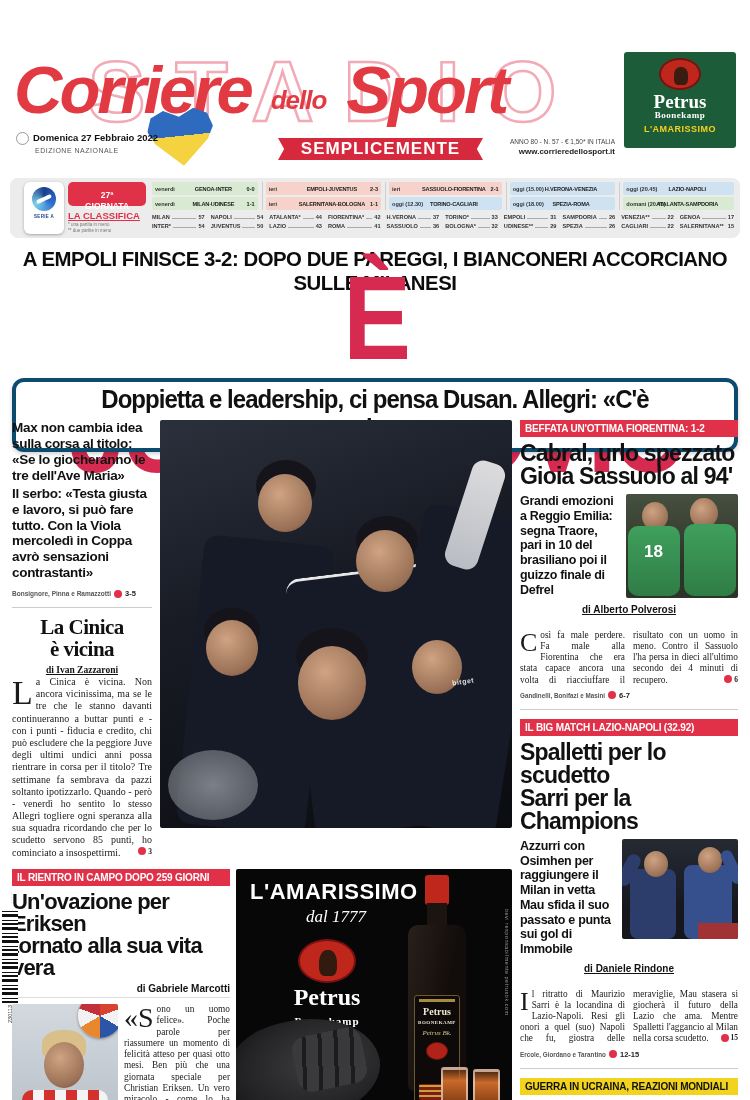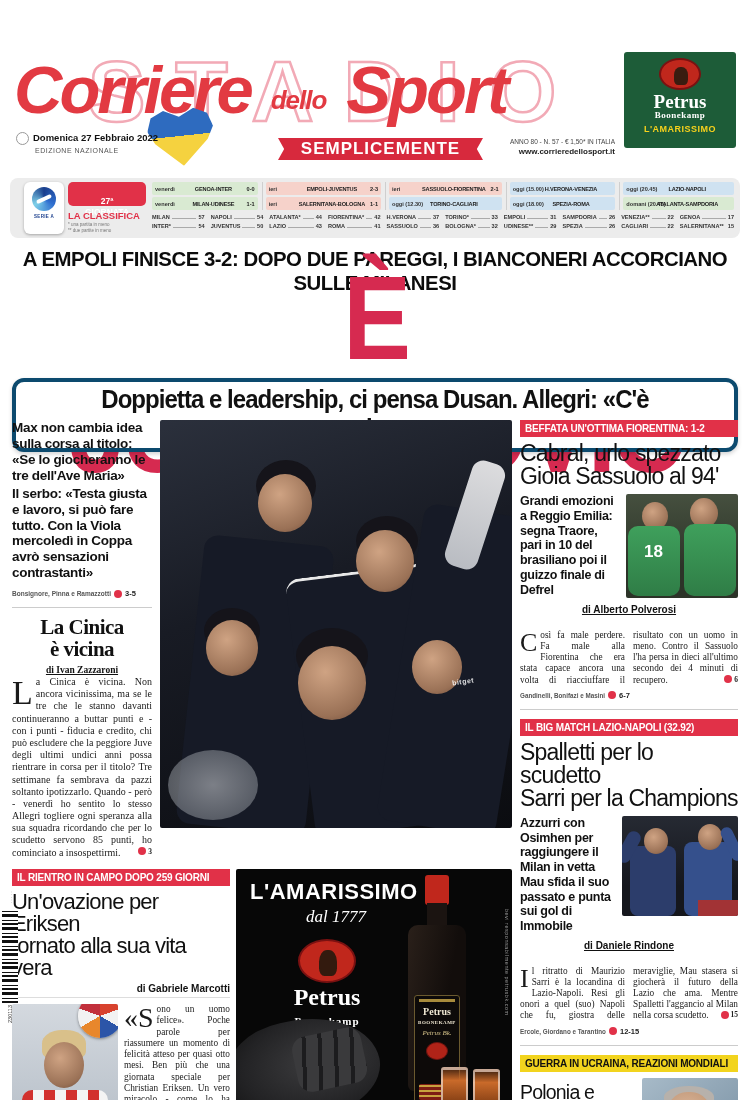--- a/index.html
+++ b/index.html
@@ -29,22 +29,22 @@
   .p-name { font-family:"Liberation Serif",serif; font-weight:bold; font-size:19px; line-height:.9; margin-top:3px; }
   .p-sub { font-family:"Liberation Serif",serif; font-weight:bold; font-size:9px; letter-spacing:.5px; }
   .p-tag { margin-top:4px; color:#f6d11c; font-weight:bold; font-size:9px; letter-spacing:.5px; }
 
   
   .results { position:absolute; left:10px; top:178px; width:730px; height:60px; background:#ececec; border-radius:8px; }
   .seriea-card { position:absolute; left:14px; top:4px; width:40px; height:52px; background:#fff; border-radius:6px; box-shadow:0 1px 3px rgba(0,0,0,.3); text-align:center; padding-top:5px; }
   .seriea-glyph { width:24px; height:24px; margin:0 auto; border-radius:50%; background:conic-gradient(#1a3e8c,#2f6fd0,#7fd0e8,#1a3e8c); position:relative; }
   .seriea-glyph::after { content:""; position:absolute; left:4px; top:10px; width:16px; height:4px; background:#fff; border-radius:2px; transform:rotate(-25deg); }
   .seriea-label { font-size:4.5px; font-weight:bold; color:#1a3e8c; margin-top:3px; letter-spacing:.3px; }
-  .round-badge { position:absolute; left:58px; top:4px; width:78px; height:24px; background:#e13148; border-radius:5px; color:#fff; font-weight:bold; text-align:center; font-size:8.5px; line-height:1.25; padding-top:14px; }
-  .classifica { position:absolute; left:58px; top:32px; color:#e13148; font-weight:bold; font-size:9.5px; }
+  .round-badge { position:absolute; left:58px; top:4px; width:78px; height:24px; background:#e13148; border-radius:5px; color:#fff; font-weight:bold; text-align:center; font-size:8.5px; line-height:1.25; padding-top:8px; }
+  .classifica { position:absolute; left:58px; top:32px; color:#e13148; font-weight:bold; font-size:9.5px; text-decoration:underline; }
   .legend { position:absolute; left:58px; top:44px; font-size:4.5px; color:#777; line-height:1.4; }
   .fixgrid { position:absolute; left:142px; top:4px; width:582px; height:28px; display:flex; gap:4px; }
   .fixcol { flex:1; display:flex; flex-direction:column; gap:2px; border-left:1px solid #cfcfcf; padding-left:3px; }
   .fixcol:first-child { border-left:none; padding-left:0; }
   .fixrow { height:13px; display:flex; align-items:center; border-radius:2px; padding:0 3px; font-size:5.6px; }
   .fixrow .when { font-weight:bold; width:30px; color:#333; white-space:nowrap; }
   .fixrow .match { flex:1; text-align:center; font-weight:bold; color:#222; letter-spacing:-.2px; white-space:nowrap; }
   .fixrow .score { width:13px; text-align:right; font-weight:bold; color:#222; }
   .bg-green { background:#d9ead2; } .bg-pink { background:#f6d2ca; } .bg-blue { background:#cfe2f1; }
   .standgrid { position:absolute; left:142px; top:36px; width:582px; display:flex; gap:6px; }
@@ -86,21 +86,21 @@
   .hair { background:#15141a; }
   .kit { position:absolute; background:#161a26; border-radius:14px; }
   .kit.trim { border-top:3px solid #e8e8e8; }
   .sleeve-white { position:absolute; background:linear-gradient(#dcdcde,#b9bcc2); border-radius:12px; }
   .bitget { position:absolute; color:rgba(255,255,255,.85); font-size:7px; font-weight:bold; transform:rotate(-8deg); letter-spacing:.5px; }
 
   .row-bottom { display:flex; gap:6px; margin-top:10px; }
   .eriksen { width:218px; }
   .label-red { background:#e13148; color:#fff; font-weight:bold; font-size:10px; padding:3px 5px; letter-spacing:-.2px; white-space:nowrap; }
   .label-yellow { background:#f2d41e; color:#111; font-weight:bold; font-size:10px; padding:3px 5px; letter-spacing:-.2px; white-space:nowrap; }
-  .hl { font-weight:normal; letter-spacing:-.8px; line-height:1.0; margin-top:5px; }
+  .hl { font-weight:bold; letter-spacing:-.8px; line-height:1.0; margin-top:5px; }
   .hl.h22 { font-size:22px; } .hl.h23 { font-size:23px; } .hl.h19 { font-size:19.5px; }
   .by-right { text-align:right; font-size:10px; font-weight:bold; margin:4px 0 6px; border-bottom:1px solid #ddd; padding-bottom:3px; }
   .erik-row { display:flex; gap:6px; }
   .erik-photo { width:106px; height:208px; position:relative; overflow:hidden; border-radius:2px; background:linear-gradient(#d4d9df 0%,#b9c1ca 55%,#9aa5b0 100%); }
   .stripes { position:absolute; left:10px; top:86px; width:86px; height:122px; border-radius:10px 10px 0 0; background:repeating-linear-gradient(90deg,#d2312e 0 11px,#f4f4f4 11px 22px); }
   .ball { position:absolute; right:-4px; top:-10px; width:44px; height:44px; border-radius:50%;
           background:conic-gradient(#d8422e 0 70deg,#f2f2f2 70deg 120deg,#2c55a8 120deg 180deg,#e8872c 180deg 240deg,#f2f2f2 240deg 290deg,#c2303c 290deg 360deg); box-shadow:0 1px 3px rgba(0,0,0,.4); }
   .erik-body { flex:1; }
 
   .ad { width:276px; height:252px; position:relative; background:#070707; border-radius:2px; overflow:hidden; color:#fff; }

